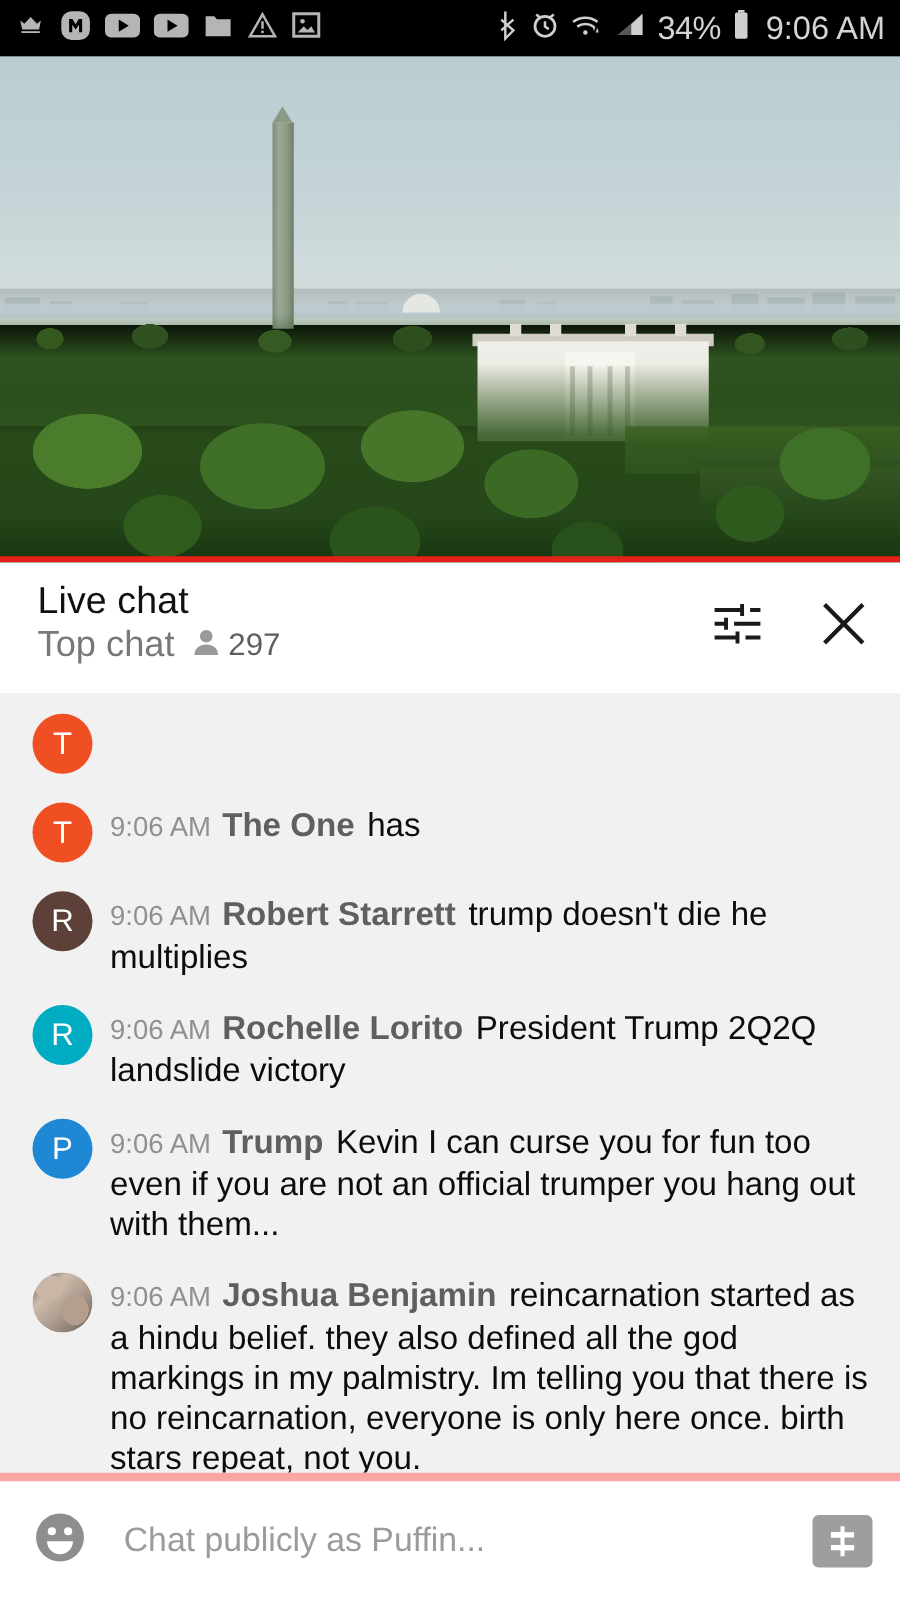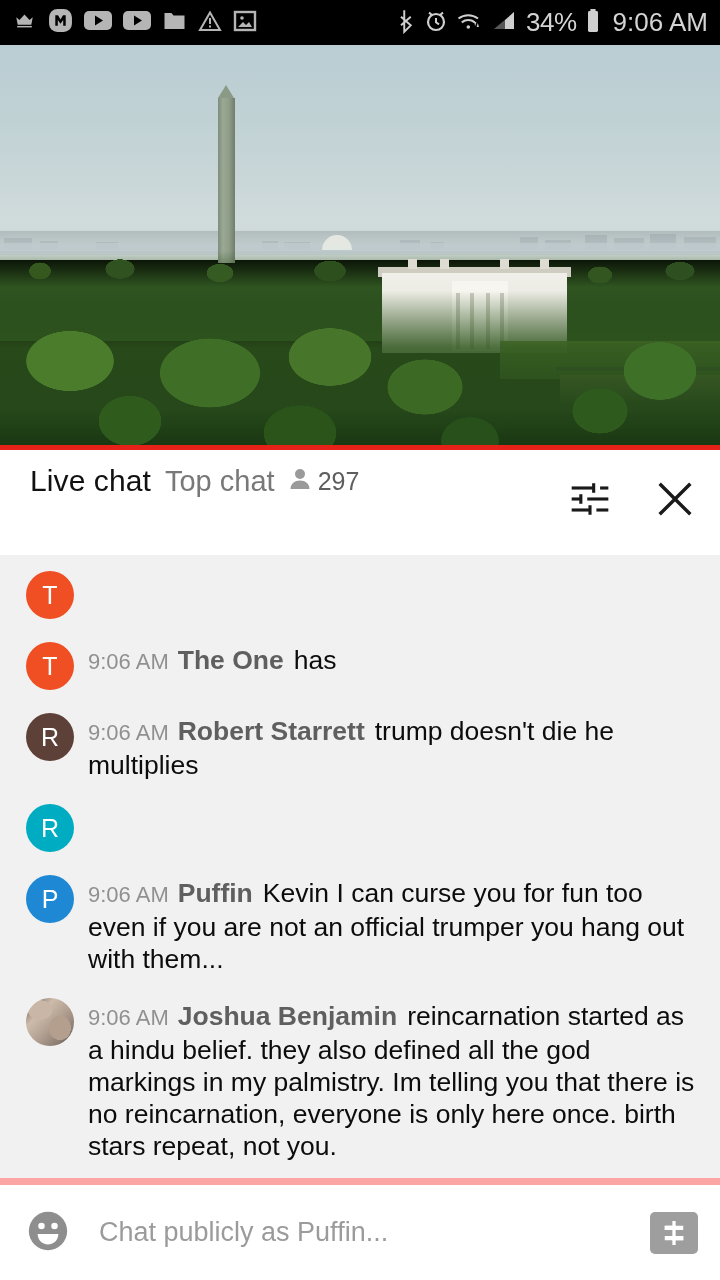--- a/index.html
+++ b/index.html
@@ -144,21 +144,21 @@
     position: relative;
     height: 105px; width: 100%;
     background: #ffffff;
     padding: 14px 22px 0 30px;
     display: flex; align-items: flex-start;
   }
   .chat-header:after {
     content:""; position:absolute; left:0; bottom:-4px; width:100%; height:4px;
     background: linear-gradient(to bottom, rgba(0,0,0,0.17), rgba(0,0,0,0));
   }
-  .ch-titles { display: flex; flex-direction: row; gap: 14px; }
+  .ch-titles { display: flex; flex-direction: column; gap: 2px; }
   .ch-title { font-size: 30px; color: #111111; font-weight: 400; letter-spacing: .1px; }
   .ch-sub { display: flex; align-items: center; gap: 14px; }
   .ch-subtext { font-size: 29px; color: #787878; }
   .ch-viewers { display: flex; align-items: center; gap: 7px; }
   .ch-count { font-size: 25px; color: #5e5e5e; }
   .ch-actions { margin-left: auto; display: flex; align-items: center; gap: 40px; padding-top: 12px; }
   .icon-btn { cursor: pointer; display: flex; align-items: center; justify-content: center; }
 
   
   .chat-body {
@@ -408,28 +408,31 @@
     </div>
     <div class="msg-text">
       <span class="m-time">9:06 AM</span><span class="m-author">Robert Starrett</span><span class="m-body">trump doesn't die he multiplies</span>
     </div>
   </div>
 
   <div class="msg">
     <div class="avatar" style="background:#00acc1;">
       <span>R</span>
     </div>
+    <div class="msg-text">
+      <span class="m-time">9:06 AM</span><span class="m-author">Rochelle Lorito</span><span class="m-body">President Trump 2Q2Q landslide victory</span>
+    </div>
   </div>
 
   <div class="msg">
     <div class="avatar" style="background:#1e88d4;">
       <span>P</span>
     </div>
     <div class="msg-text">
-      <span class="m-time">9:06 AM</span><span class="m-author">Puffin</span><span class="m-body">Kevin I can curse you for fun too even if you are not an official trumper you hang out with them...</span>
+      <span class="m-time">9:06 AM</span><span class="m-author">Trump</span><span class="m-body">Kevin I can curse you for fun too even if you are not an official trumper you hang out with them...</span>
     </div>
   </div>
 
   <div class="msg">
     <div class="avatar photo">
       <span></span>
     </div>
     <div class="msg-text">
       <span class="m-time">9:06 AM</span><span class="m-author">Joshua Benjamin</span><span class="m-body">reincarnation started as a hindu belief. they also defined all the god markings in my palmistry. Im telling you that there is no reincarnation, everyone is only here once. birth stars repeat, not you.</span>
     </div>

